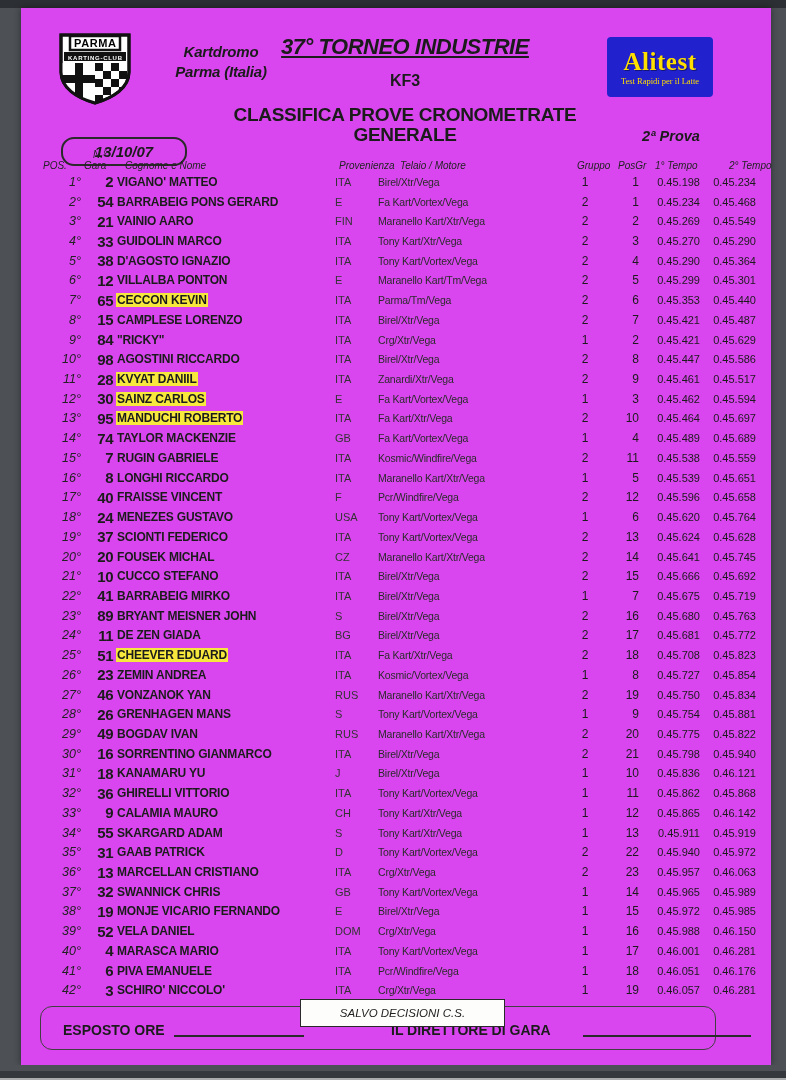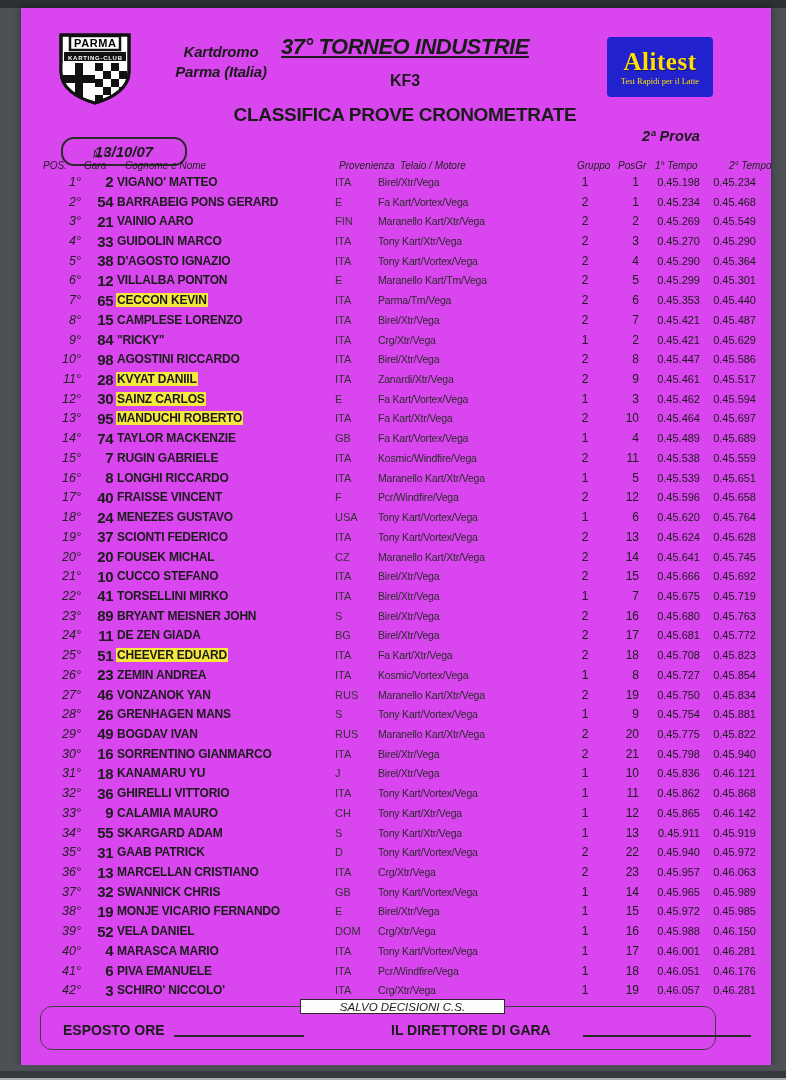--- a/index.html
+++ b/index.html
@@ -72,21 +72,21 @@
   .c-name  { padding-left:3px; font-weight:bold; font-size:12px; letter-spacing:-0.2px; white-space:nowrap; }
   .c-name span { padding:0 1px;margin-top:6px; }
   .c-name span.hl { background:#f6e83c; }
   .c-prov  { text-align:left; font-size:11px; color:#333; }
   .c-tel   { padding-left:3px; font-size:10.5px; color:#2b2b2b; letter-spacing:-0.2px; white-space:nowrap; }
   .c-gr    { text-align:center; font-size:12px; }
   .c-pg    { text-align:right; font-size:12px; padding-right:4px; }
   .c-t1, .c-t2 { text-align:right; font-size:11px; padding-right:3px; }
   
   .salvo-box {
-    position:absolute; left:279px; top:991px; width:205px; height:15px; z-index:2;
+    position:absolute; left:279px; top:991px; width:205px; height:28px; z-index:2;
     background:#fdfdfc; border:1.5px solid #2a2a2a; display:flex; align-items:center; justify-content:center;
     font-style:italic; font-size:11.5px; color:#222; white-space:nowrap;
   }
   .footer-box {
     position:absolute; left:19px; top:998px; width:676px; height:44px;
     border:1px solid #404040; border-radius:12px;
   }
   .footer-box b { position:absolute; top:15px; font-size:14px; white-space:nowrap; }
   .f-esposto   { left:22px; }
   .f-direttore { left:350px; }
@@ -142,20 +142,21 @@
 
   <div class="sponsor">
     <div class="sponsor-name">Alitest</div>
     <div class="sponsor-tag">Test Rapidi per il Latte</div>
   </div>
 
   <div class="date-box">13/10/07</div>
 
   <div class="subtitle">
     <div>CLASSIFICA PROVE CRONOMETRATE</div>
+    <div>GENERALE</div>
   </div>
 
   <div class="session">2ª Prova</div>
 
   <div class="col-headers">
     <span class="h-pos">POS.</span>
     <span class="h-nr">N.°</span>
     <span class="h-gara">Gara</span>
     <span class="h-name">Cognome e Nome</span>
     <span class="h-prov">Provenienza</span>
@@ -415,21 +416,21 @@
       <div class="c-tel">Birel/Xtr/Vega</div>
       <div class="c-gr">2</div>
       <div class="c-pg">15</div>
       <div class="c-t1">0.45.666</div>
       <div class="c-t2">0.45.692</div>
     </div>
 
     <div class="row">
       <div class="c-pos">22°</div>
       <div class="c-num">41</div>
-      <div class="c-name"><span>TORSELLINI MIRKO</span></div>
+      <div class="c-name"><span>BARRABEIG MIRKO</span></div>
       <div class="c-prov">ITA</div>
       <div class="c-tel">Birel/Xtr/Vega</div>
       <div class="c-gr">1</div>
       <div class="c-pg">7</div>
       <div class="c-t1">0.45.675</div>
       <div class="c-t2">0.45.719</div>
     </div>
 
     <div class="row">
       <div class="c-pos">23°</div>

